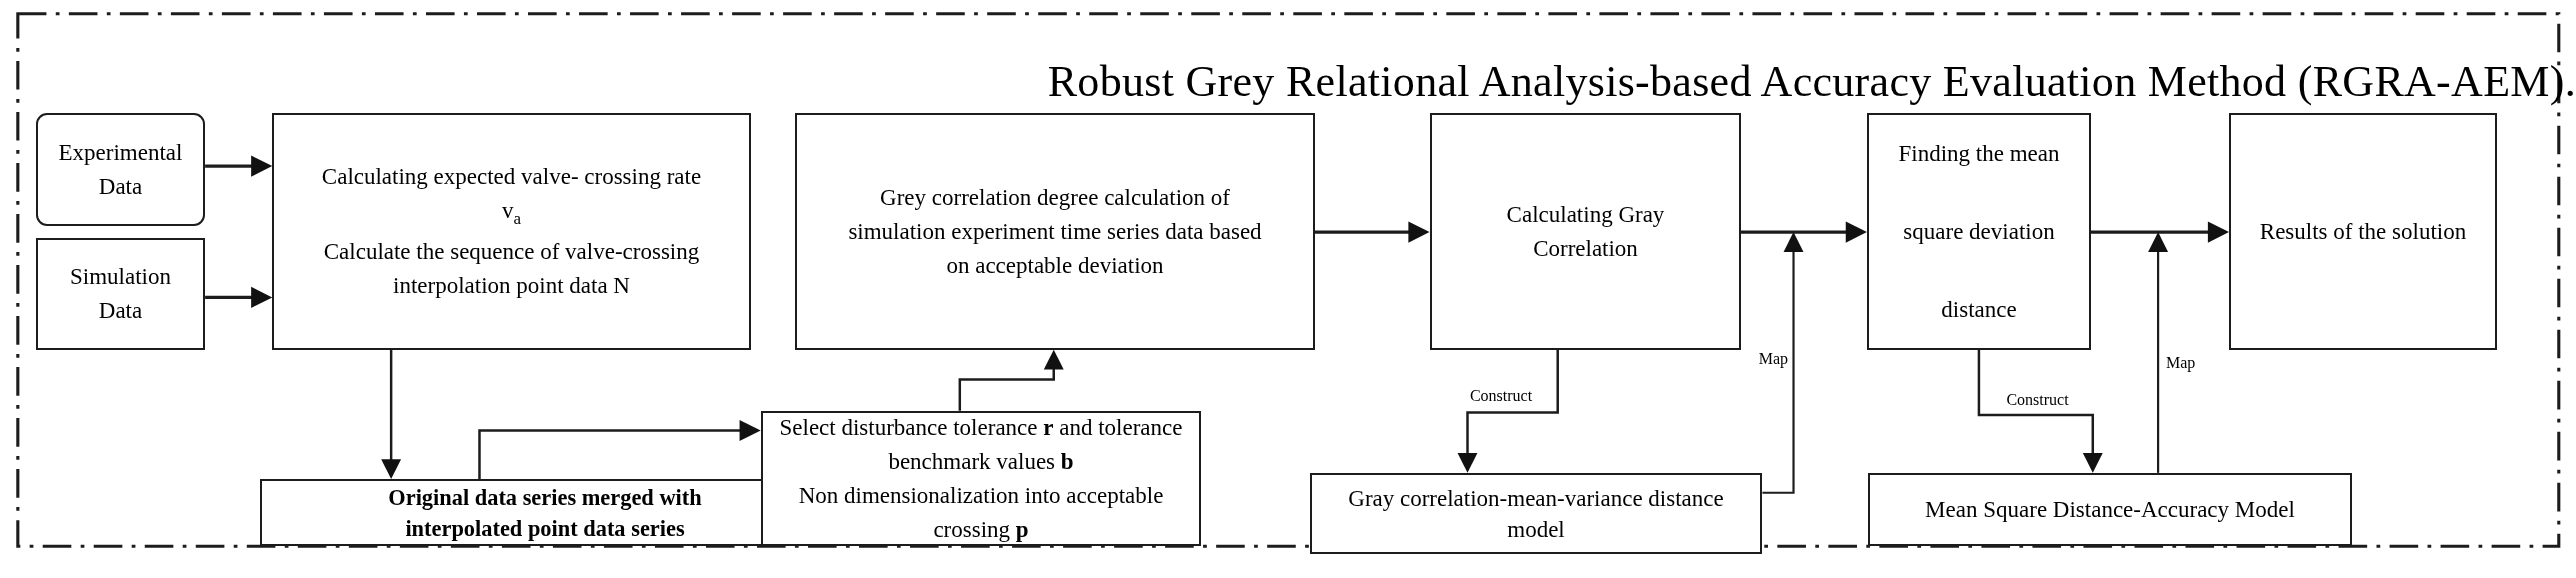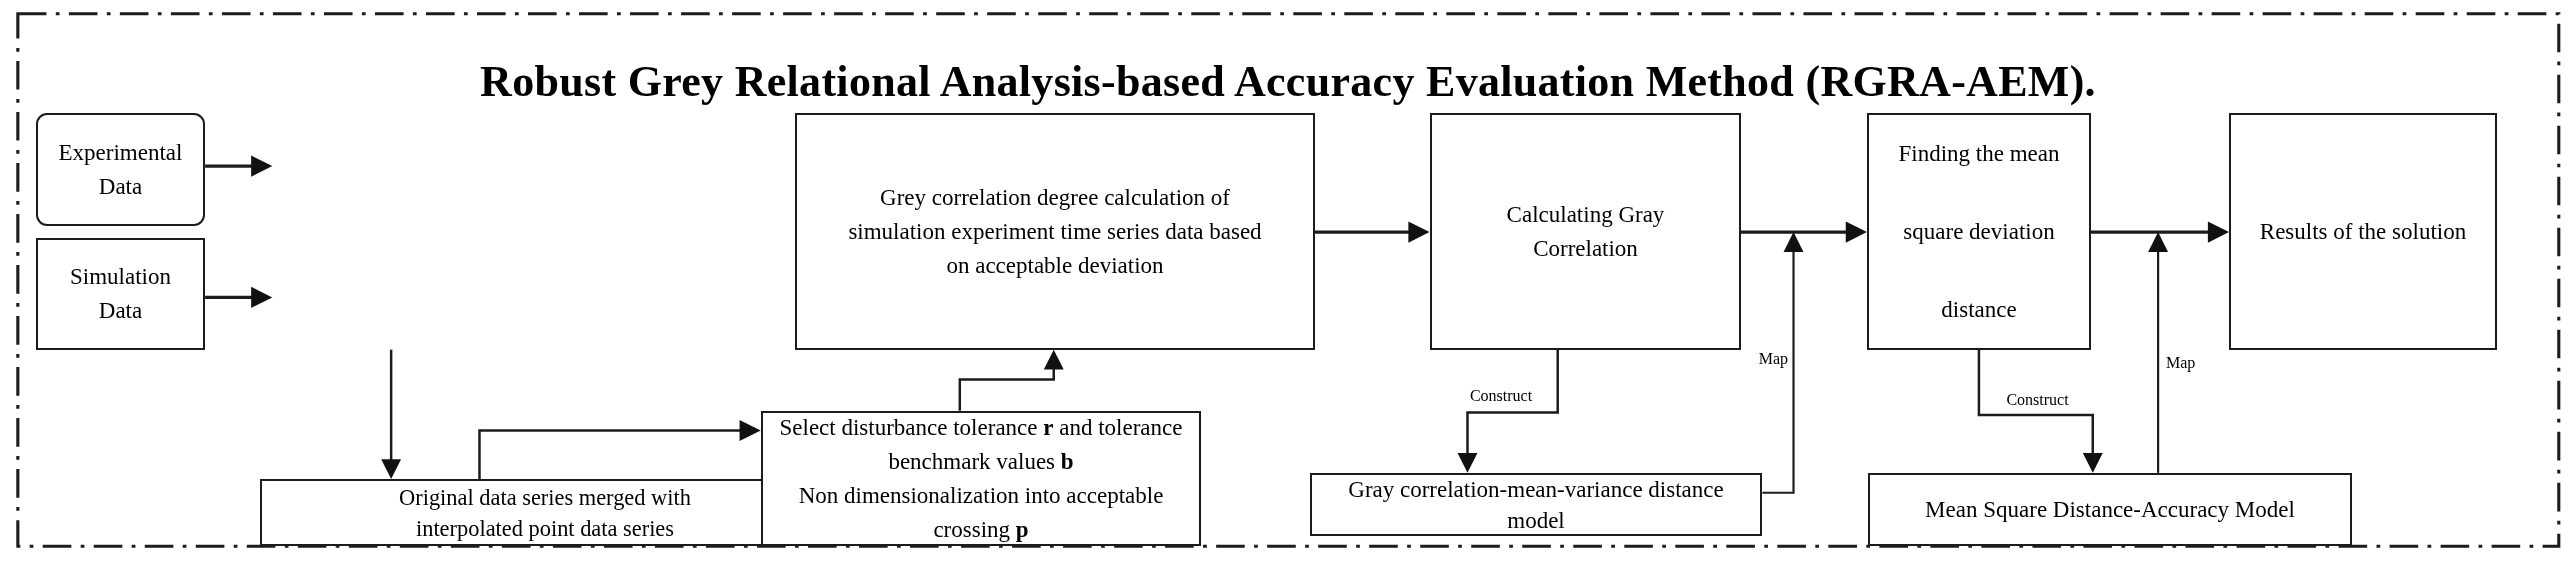--- a/index.html
+++ b/index.html
@@ -8,22 +8,22 @@
     position: relative;
     width: 2576px; height: 578px;
     background: #ffffff;
     font-family: "Liberation Serif", "DejaVu Serif", serif;
     color: #000000;
   }
   #edge-layer { position: absolute; left: 0; top: 0; width: 2576px; height: 578px; }
   .figure-title {
     position: absolute;
     left: 0; top: 56px; width: 2576px;
-    text-align: center;
-    font-size: 44px; font-weight: bold;
+    text-align: right;
+    font-size: 44px; font-weight: normal;
     letter-spacing: 0.3px;
     white-space: nowrap;
   }
   .node {
     position: absolute;
     border: 2.5px solid #1c1c1c;
     background: #ffffff;
     display: flex; flex-direction: column;
     align-items: center; justify-content: center;
     text-align: center;
@@ -38,23 +38,23 @@
     white-space: nowrap;
   }
   
   #exp-box  { left: 36px;  top: 113px; width: 169px; height: 113px; border-radius: 11px; }
   #sim-box  { left: 36px;  top: 238px; width: 169px; height: 112px; }
   #valve-box{ left: 272px; top: 113px; width: 479px; height: 237px; }
   #grey-box { left: 795px;top: 113px; width: 520px; height: 237px; }
   #gray-corr-box { left: 1430px; top: 113px; width: 311px; height: 237px; }
   #msd-box  { left: 1867px;top: 113px; width: 224px; height: 237px; gap: 44px; }
   #results-box { left: 2229px; top: 113px; width: 268px; height: 237px; }
-  #merged-box { left: 260px; top: 479px; width: 570px; height: 67px; font-size: 22.4px; line-height: 31px;}
+  #merged-box { left: 260px; top: 479px; width: 570px; height: 67px; font-size: 22.4px; line-height: 31px; font-weight: bold;}
   #select-box { left: 761px; top: 411px; width: 440px; height: 135px; }
-  #gcv-model-box { left: 1310px; top: 473px; width: 452px; height: 63px; line-height: 31px;}
+  #gcv-model-box { left: 1310px; top: 473px; width: 452px; height: 81px; line-height: 31px;}
   #msa-model-box { left: 1868px; top: 473px; width: 484px; height: 73px; }
   #construct-gray-label { left: 1443px; top: 383px; width: 116px; text-align: center; }
   #map-gray-label { left: 1721px; top: 346px; width: 67px; text-align: right; }
   #construct-ms-label { left: 1984px; top: 387px; width: 107px; text-align: center; }
   #map-ms-label { left: 2166px; top: 350px; width: 81px; text-align: left; }
 </style>
 </head>
 <body>
 
 <div id="canvas">
@@ -109,20 +109,26 @@
   <div class="node" id="exp-box">
     <div class="ln">Experimental</div>
     <div class="ln">Data</div>
   </div>
 
   <div class="node" id="sim-box">
     <div class="ln">Simulation</div>
     <div class="ln">Data</div>
   </div>
 
+  <div class="node" id="valve-box">
+    <div class="ln">Calculating expected valve- crossing rate</div>
+    <div class="ln"><span>v</span><span class="sub">a</span></div>
+    <div class="ln">Calculate the sequence of valve-crossing</div>
+    <div class="ln">interpolation point data N</div>
+  </div>
 
   <div class="node" id="grey-box">
     <div class="ln">Grey correlation degree calculation of</div>
     <div class="ln">simulation experiment time series data based</div>
     <div class="ln">on acceptable deviation</div>
   </div>
 
   <div class="node" id="gray-corr-box">
     <div class="ln">Calculating Gray</div>
     <div class="ln">Correlation</div>

